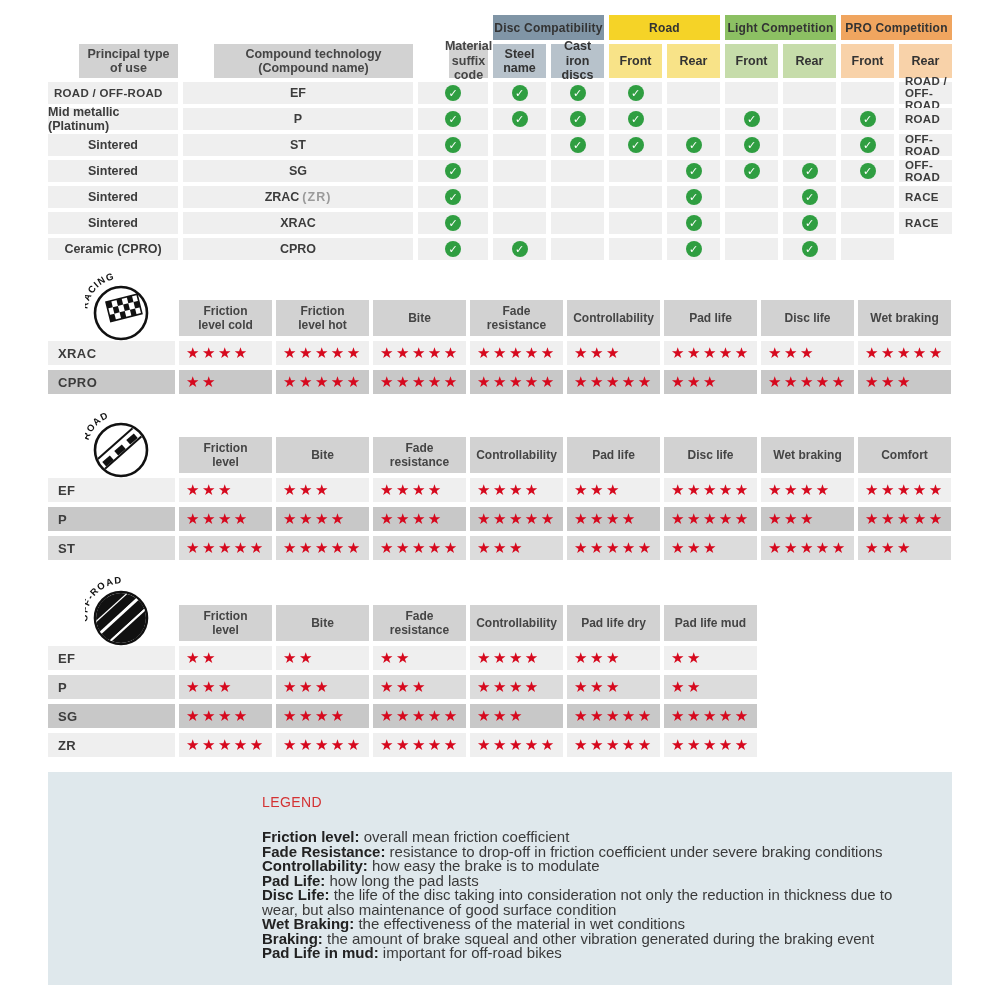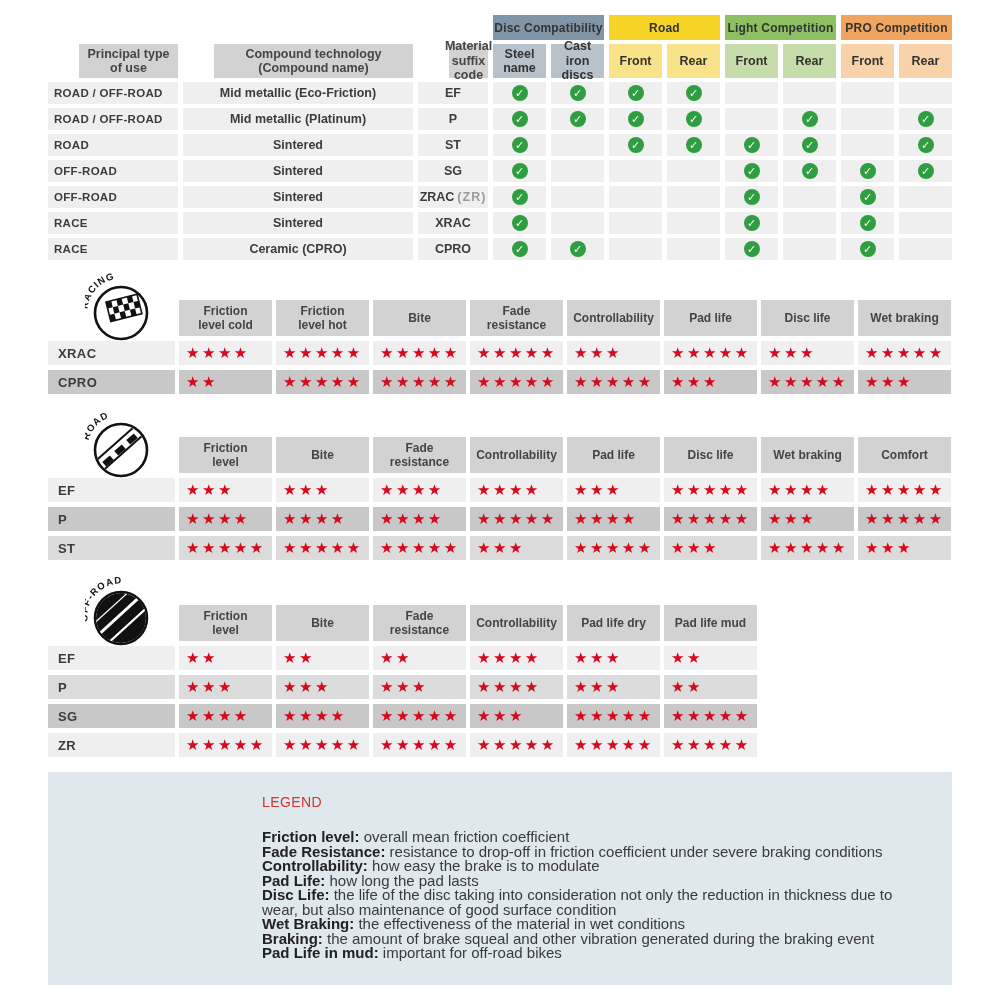--- a/index.html
+++ b/index.html
@@ -86,21 +86,20 @@
 name</div>
         <div class="scell theme-light-slate">Cast iron
 discs</div>
         <div class="scell theme-light-yellow">Front</div>
         <div class="scell theme-light-yellow">Rear</div>
         <div class="scell theme-light-green">Front</div>
         <div class="scell theme-light-green">Rear</div>
         <div class="scell theme-light-orange">Front</div>
         <div class="scell theme-light-orange">Rear</div>
         <div class="cell use-cell">ROAD / OFF-ROAD</div>
-        <div class="cell tech-cell">Mid metallic (Eco-Friction)</div>
         <div class="cell code-cell">
           <span class="code">EF</span>
         </div>
         <div class="cell check-cell" style="justify-content: center;">
           <span class="check">✓</span>
         </div>
         <div class="cell check-cell" style="justify-content: center;">
           <span class="check">✓</span>
         </div>
         <div class="cell check-cell" style="justify-content: center;">

